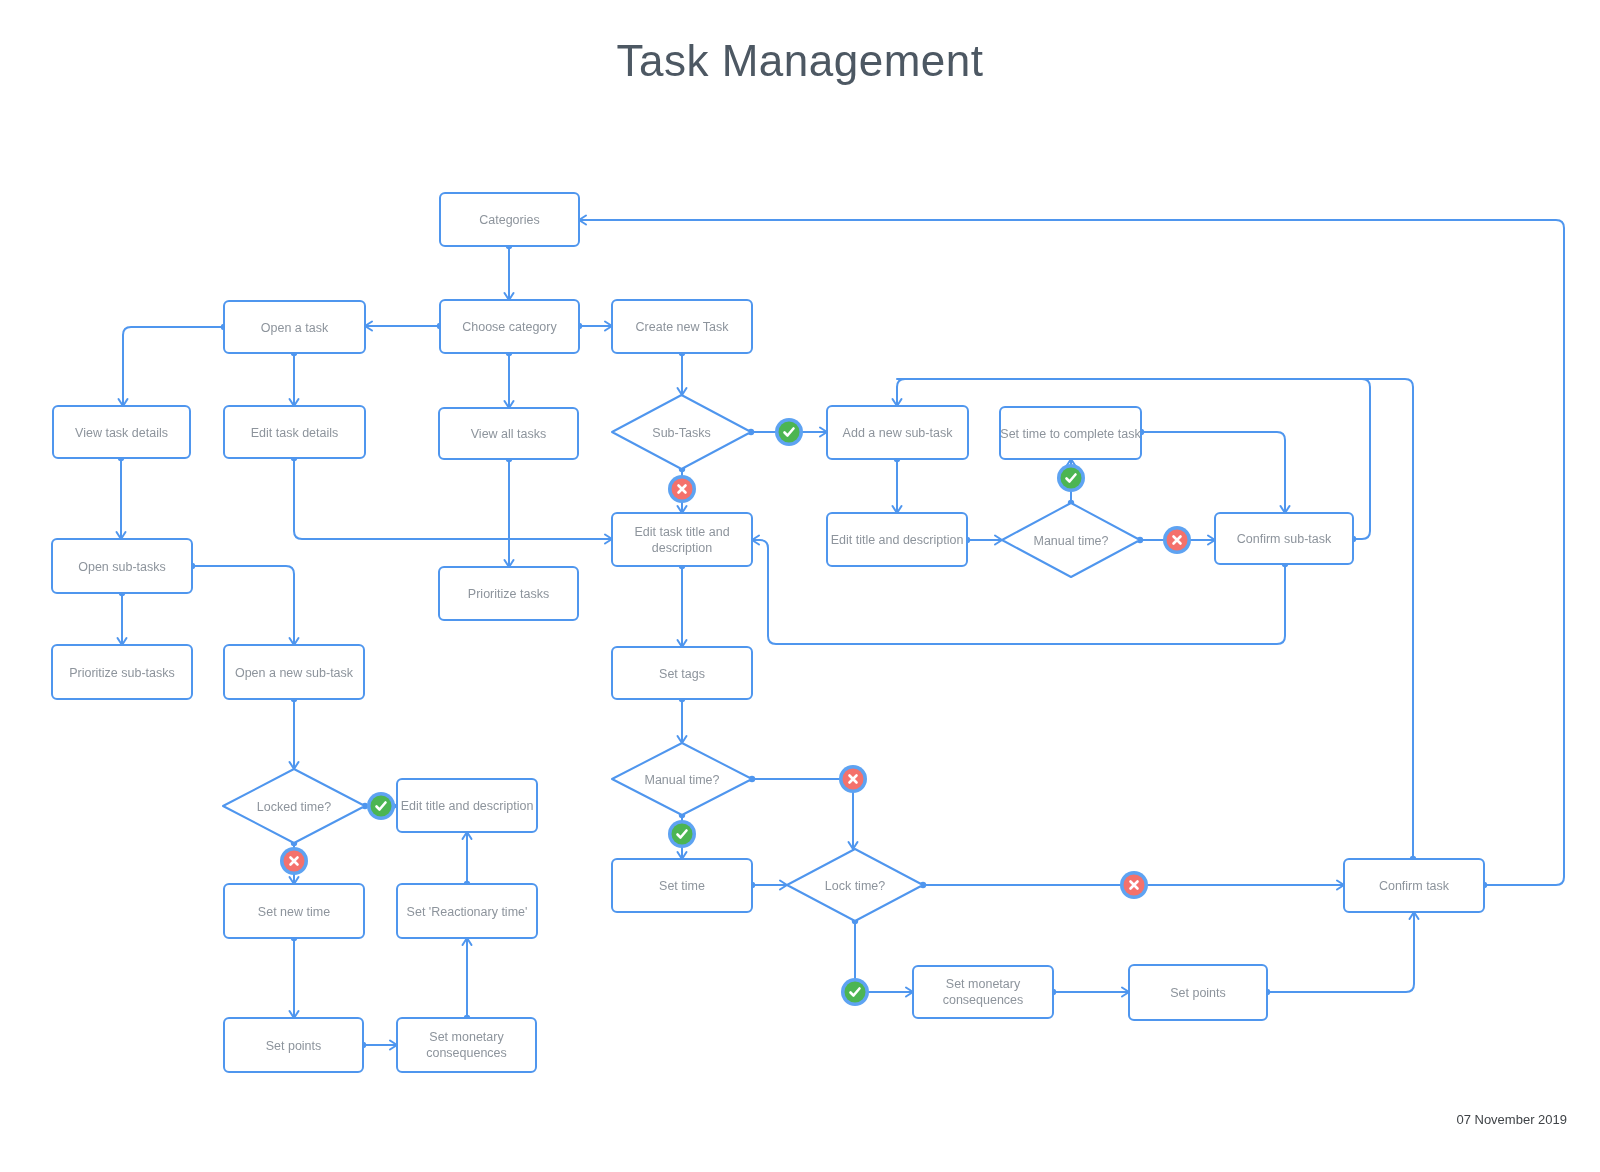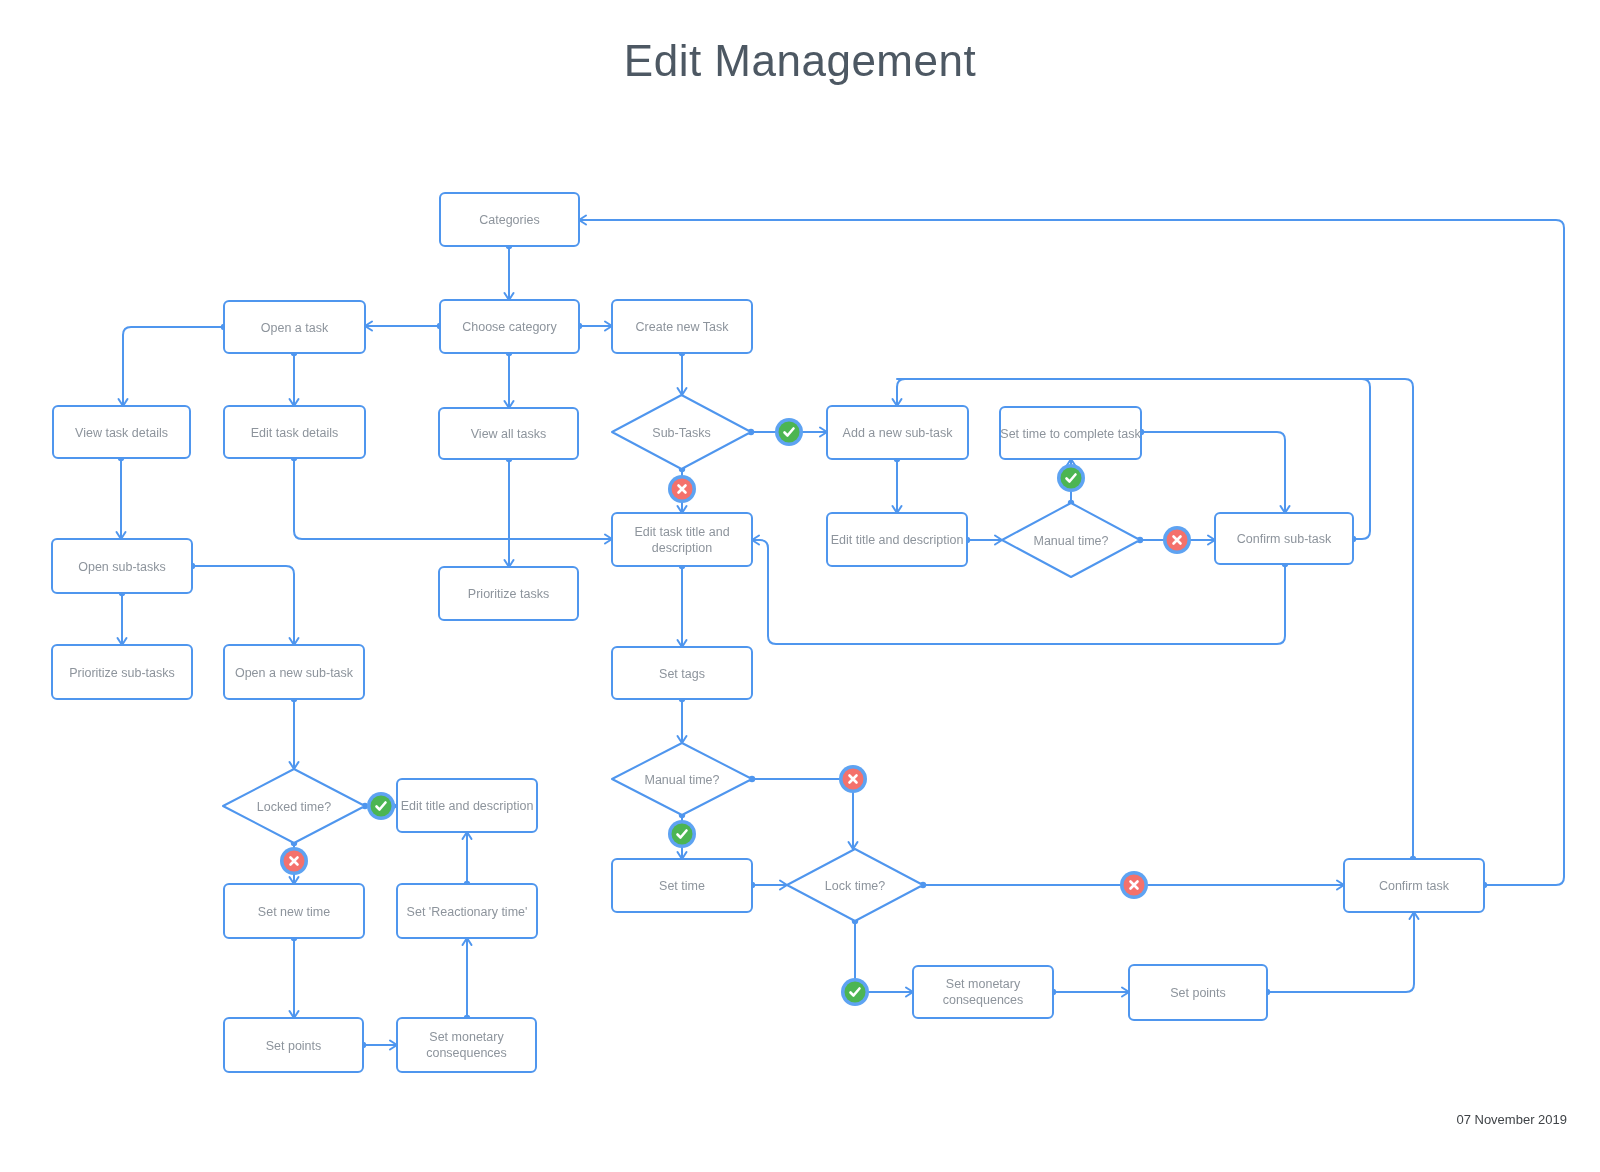--- a/index.html
+++ b/index.html
@@ -17,21 +17,21 @@
   .date{
     position:absolute;top:1112px;right:33px;
     font-size:13px;color:#3f4347;
   }
   .node-label{pointer-events:none;}
 </style>
 </head>
 <body>
 
 <div class="stage">
-  <h1 class="title" style="color: rgb(77, 88, 99);">Edit Management</h1>
+  <h1 class="title" style="color: rgb(77, 88, 99);">Task Management</h1>
   <svg class="canvas" xmlns="http://www.w3.org/2000/svg" viewBox="0 0 1600 1172">
       <defs>
         <marker id="arrow" markerUnits="userSpaceOnUse" markerWidth="14" markerHeight="14" refX="9.5" refY="6" orient="auto">
           <path d="M 2.5 1.5 L 9.5 6 L 2.5 10.5" fill="none" stroke="#4f96ee" stroke-width="2" stroke-linecap="round" stroke-linejoin="round"></path>
         </marker>
       </defs>
       <g>
         <g>
           <path d="M 509 246 L 509 300" fill="none" stroke="#4f96ee" stroke-width="2" stroke-linecap="round" marker-end="url(#arrow)"></path>
           <circle cx="509" cy="246" r="3.2" fill="#4f96ee"></circle>

